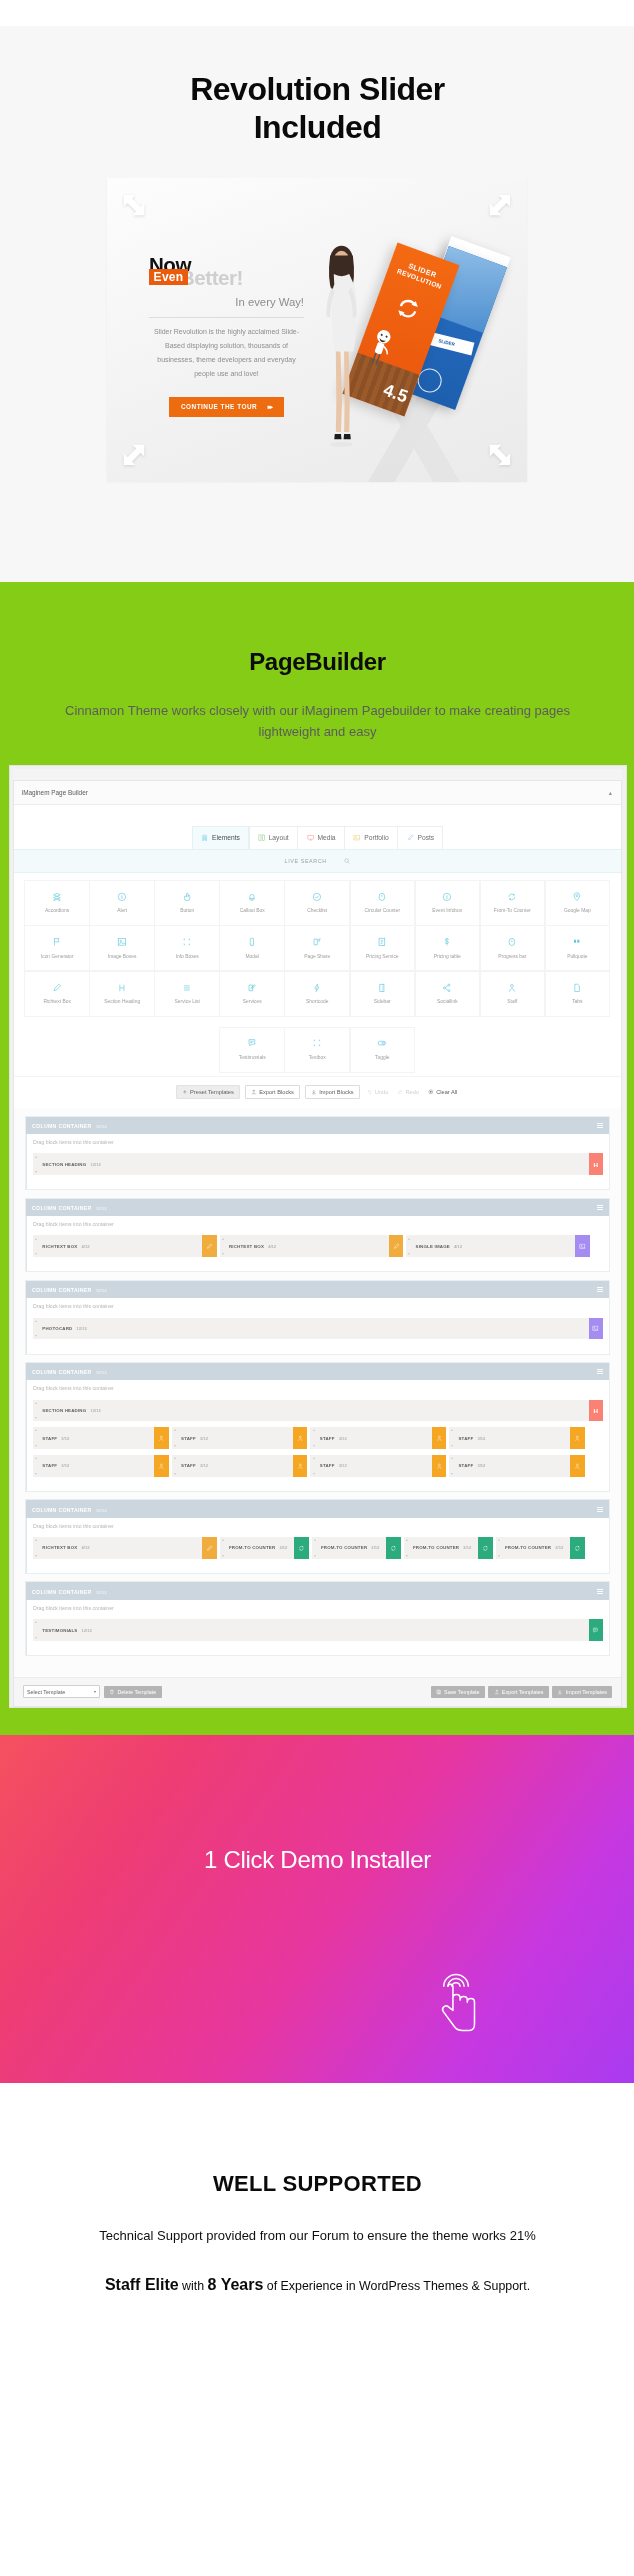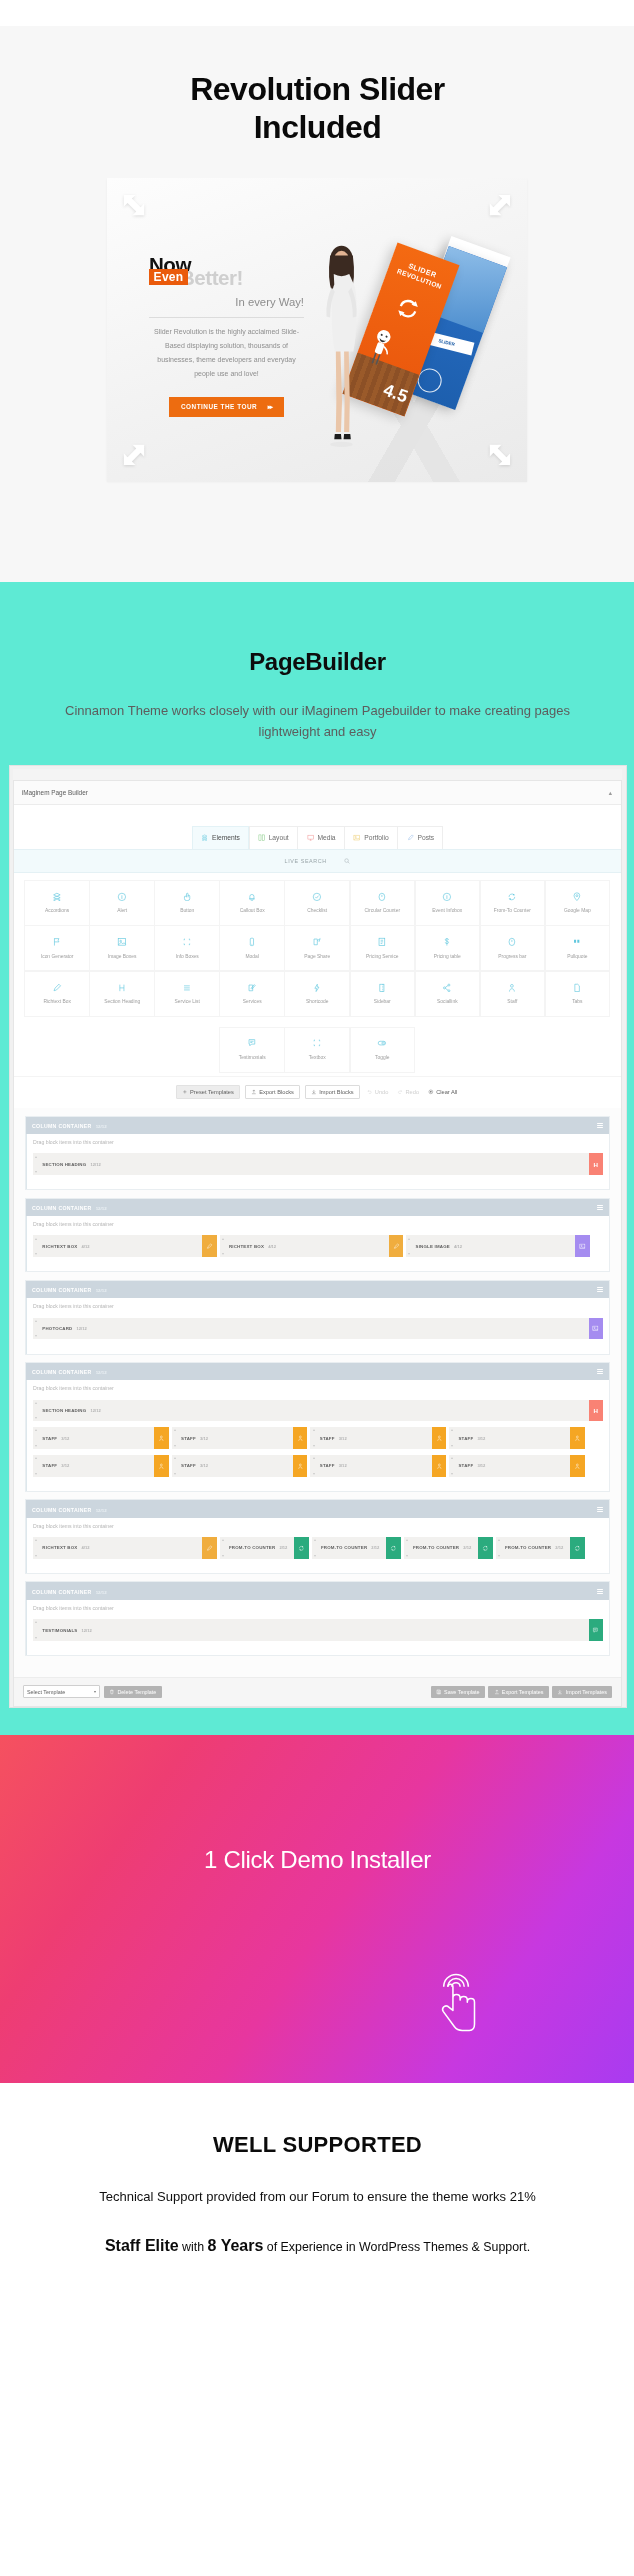--- a/index.html
+++ b/index.html
@@ -129,21 +129,21 @@
   }
   .card-orange .wood{
     position:absolute;left:0;right:0;bottom:0;height:44px;
     background:repeating-linear-gradient(90deg,#9a5a2a 0 4.6px,#8c5026 4.6px 9.3px);
   }
   .card-orange .guy{
     position:absolute;left:9.3px;bottom:38px;width:20.6px;height:37px;
   }
 
   
-  .sec-pb{width:635px;background:#5eead4;padding:66px 0 27px;text-align:center;}
+  .sec-pb{width:635px;background:#84cc16;padding:66px 0 27px;text-align:center;}
   .pb-title{font-size:24px;font-weight:700;color:#0d0d0d;letter-spacing:-0.3px;}
   .pb-sub{
     margin:24px auto 0;width:515px;font-size:13px;line-height:1.62;color:#5d5d5d;font-weight:400;
   }
 
   
   .app{
     margin:23px auto 0;width:618px;background:#f1f1f1;
     border:0.5px solid #e3e3e3;position:relative;padding:3.1px 3.1px 0;
     text-align:left;
@@ -266,21 +266,21 @@
     position:absolute;left:0;right:0;top:111px;text-align:center;
     font-size:24px;color:#fff;font-weight:400;letter-spacing:-0.3px;
   }
   .demo-body{
     position:absolute;left:66px;top:206px;width:216px;text-align:center;
     font-size:13px;line-height:1.52;color:#fff;font-weight:700;
   }
   .demo-hand{position:absolute;left:422px;top:222px;width:67px;height:77px;}
 
   
-  .sec-sup{width:635px;background:#fff;padding:49px 0 67px;text-align:center;}
+  .sec-sup{width:635px;background:#fff;padding:88px 0 67px;text-align:center;}
   .sup-title{font-size:22px;font-weight:700;color:#0b0b0b;letter-spacing:0.3px;}
   .sup-p1{
     margin:29px auto 0;width:515px;font-size:13px;line-height:1.6;color:#101010;font-weight:400;
   }
   .sup-p2{
     margin:27px auto 0;width:515px;font-size:13.4px;line-height:1.55;color:#0b0b0b;font-weight:400;
   }
   .sup-p2 b{font-weight:700;font-size:16px;}
   .sup-p2 .sm{font-size:12.4px;}
 </style>

